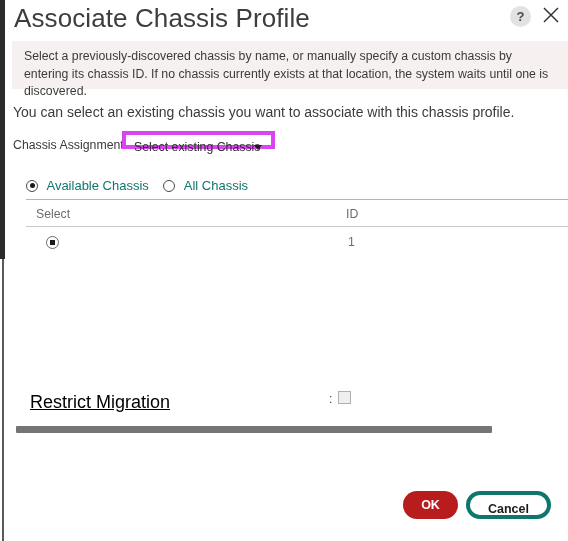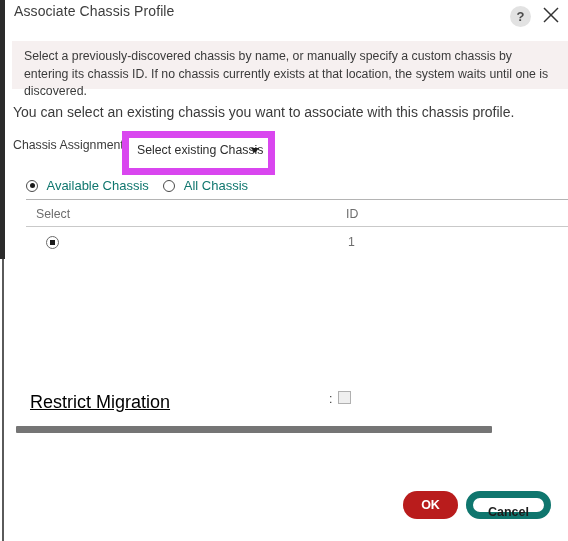--- a/index.html
+++ b/index.html
@@ -45,21 +45,21 @@
   .titlebar {
     position: absolute;
     left: 0; top: 0;
     width: 568px;
     height: 36px;
   }
   .dlg-title {
     position: absolute;
     left: 14px;
     top: 3px;
-    font-size: 14px;
+    font-size: 26px;
     font-weight: 400;
     color: #3d3d3d;
     letter-spacing: 0.1px;
     white-space: nowrap;
   }
   .help-icon {
     position: absolute;
     left: 510px;
     top: 6px;
     width: 21px;
@@ -119,22 +119,22 @@
     top: 138px;
     font-size: 12.3px;
     color: #3b3b3b;
     white-space: nowrap;
   }
   .dropdown {
     position: absolute;
     left: 122px;
     top: 131px;
     width: 153px;
-    height: 44px;
-    border: 7px solid #d946ef;
+    height: 18px;
+    border: 4px solid #d946ef;
     background: #ffffff;
     box-sizing: border-box;
     cursor: pointer;
   }
   .dropdown .dd-text {
     position: absolute;
     left: 8px;
     top: 5px;
     font-size: 12.3px;
     color: #2d2d2d;
@@ -320,21 +320,21 @@
     background: #b91c1c;
     color: #ffffff;
     border: none;
   }
   .btn-cancel {
     left: 466px;
     top: 491px;
     width: 85px;
     background: #ffffff;
     color: #1c1c1c;
-    border: 7px solid #0f766e;
+    border: 4px solid #0f766e;
   }
 </style>
 </head>
 <body>
 
 <div class="dialog">
 
   <div class="edge-strip"></div>
   <div class="edge-line"></div>
 

